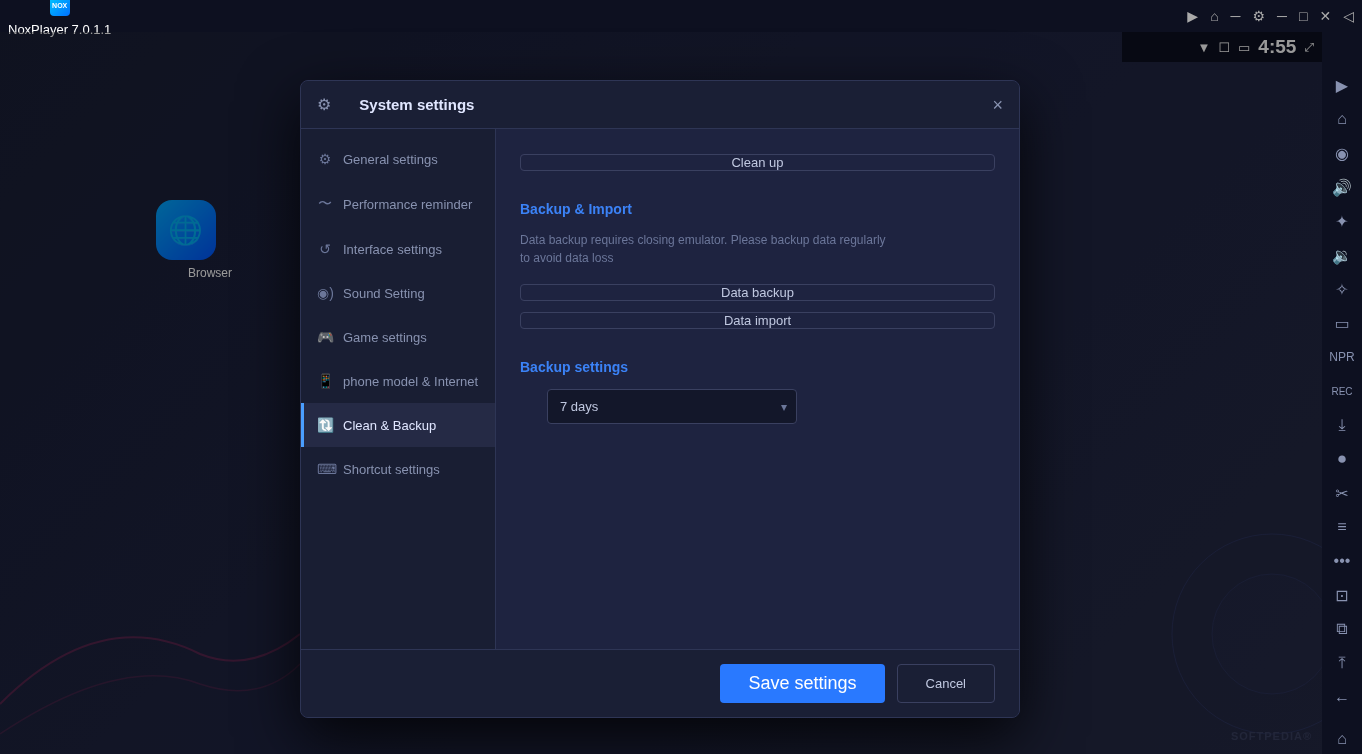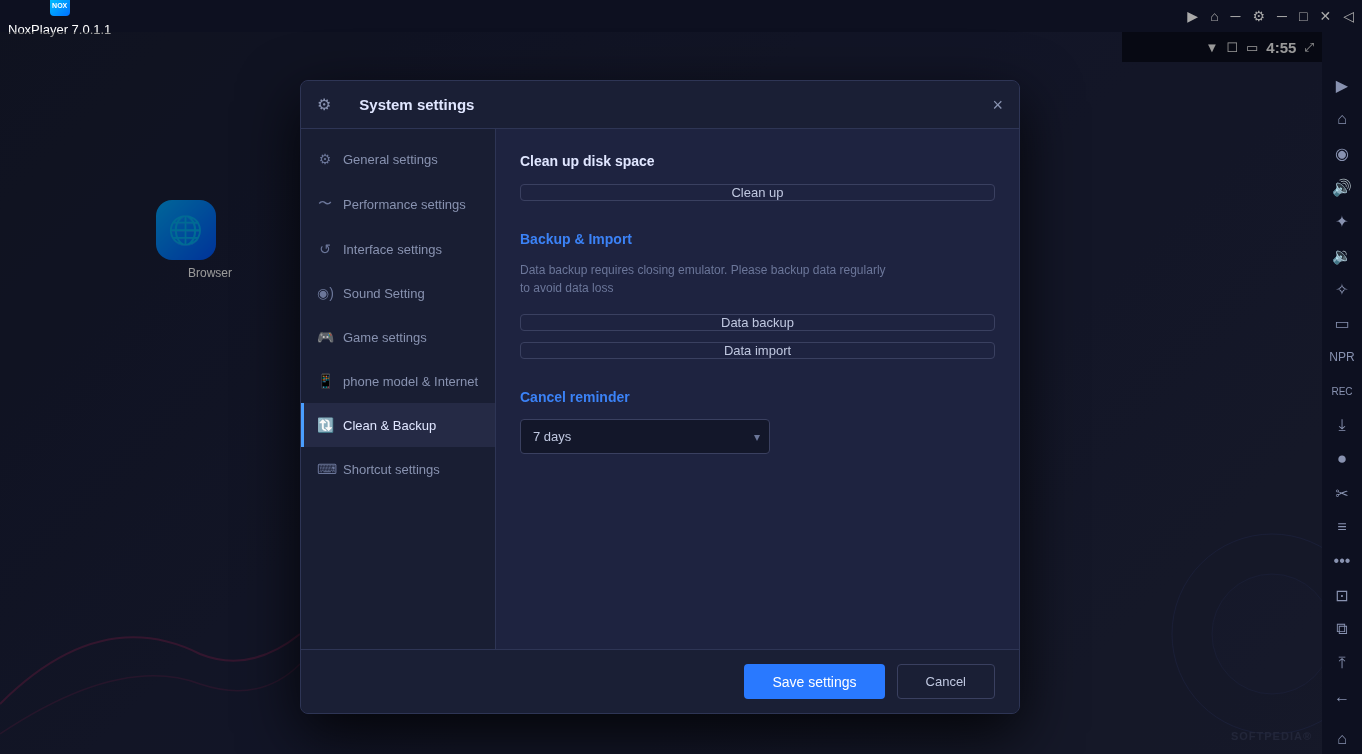--- a/index.html
+++ b/index.html
@@ -260,20 +260,21 @@
     .backup-info {
       color: #6b7699;
       font-size: 12px;
       margin-bottom: 16px;
       line-height: 1.5;
     }
 
     .select-wrapper {
       position: relative;
       width: 250px;
+      margin-left: 27px;
     }
     .select-field {
       width: 100%;
       padding: 9px 36px 9px 12px;
       background: #13172a;
       border: 1px solid #3a4060;
       border-radius: 4px;
       color: #c0c8e0;
       font-size: 13px;
       appearance: none;
@@ -297,21 +298,21 @@
       padding: 14px 24px;
       border-top: 1px solid #2e3555;
       background: #1a1f35;
     }
     .btn-save {
       padding: 9px 28px;
       background: #2979ff;
       border: none;
       border-radius: 4px;
       color: #fff;
-      font-size: 14px;
+      font-size: 18px;
       cursor: pointer;
       font-weight: 500;
     }
     .btn-cancel {
       padding: 9px 28px;
       background: transparent;
       border: 1px solid #3a4060;
       border-radius: 4px;
       color: #c0c8e0;
       font-size: 13px;
@@ -371,21 +372,21 @@
     <span class="title-bar-icon">□</span>
     <span class="title-bar-icon">✕</span>
     <span class="title-bar-icon">◁</span>
   </div>
 </div>
 
 <div class="status-bar">
   <span>▼</span>
   <span>☐</span>
   <span>▭</span>
-  <span style="font-size:15px;font-weight:bold;">4:55</span>
+  <span style="font-size:19px;font-weight:bold;">4:55</span>
   <span style="font-size:12px;">⤢</span>
 </div>
 
 <div class="browser-icon-bg">
   <div class="browser-icon-circle">🌐</div>
   <span class="browser-label">Browser</span>
 </div>
 
 <div class="right-sidebar">
   <div class="sidebar-icon">▶</div>
@@ -422,21 +423,21 @@
 
   <div class="dialog-body">
 
     <div class="dialog-nav">
       <div class="nav-item">
         <span class="nav-item-icon">⚙</span>
         <span>General settings</span>
       </div>
       <div class="nav-item">
         <span class="nav-item-icon">〜</span>
-        <span>Performance settings</span>
+        <span>Performance reminder</span>
       </div>
       <div class="nav-item">
         <span class="nav-item-icon">↺</span>
         <span>Interface settings</span>
       </div>
       <div class="nav-item">
         <span class="nav-item-icon">◉)</span>
         <span>Sound Setting</span>
       </div>
       <div class="nav-item">
@@ -453,37 +454,36 @@
       </div>
       <div class="nav-item">
         <span class="nav-item-icon">⌨</span>
         <span>Shortcut settings</span>
       </div>
     </div>
 
     <div class="dialog-content">
 
       
-      <div class="section-title">Clean up disk space</div>
       <button class="action-btn">Clean up</button>
 
       <div class="section-divider"></div>
 
       
       <div class="section-title accent">Backup &amp; Import</div>
       <div class="backup-info">
         Data backup requires closing emulator. Please backup data regularly<br>to avoid data loss
       </div>
       <button class="action-btn">Data backup</button>
       <button class="action-btn">Data import</button>
 
       <div class="section-divider"></div>
 
       
-      <div class="section-title accent">Cancel reminder</div>
+      <div class="section-title accent">Backup settings</div>
       <div class="select-wrapper">
         <select class="select-field">
           <option value="7days">7 days</option>
           <option value="3days">3 days</option>
           <option value="14days">14 days</option>
           <option value="30days">30 days</option>
           <option value="never">Never</option>
         </select>
         <span class="select-arrow">▾</span>
       </div>

